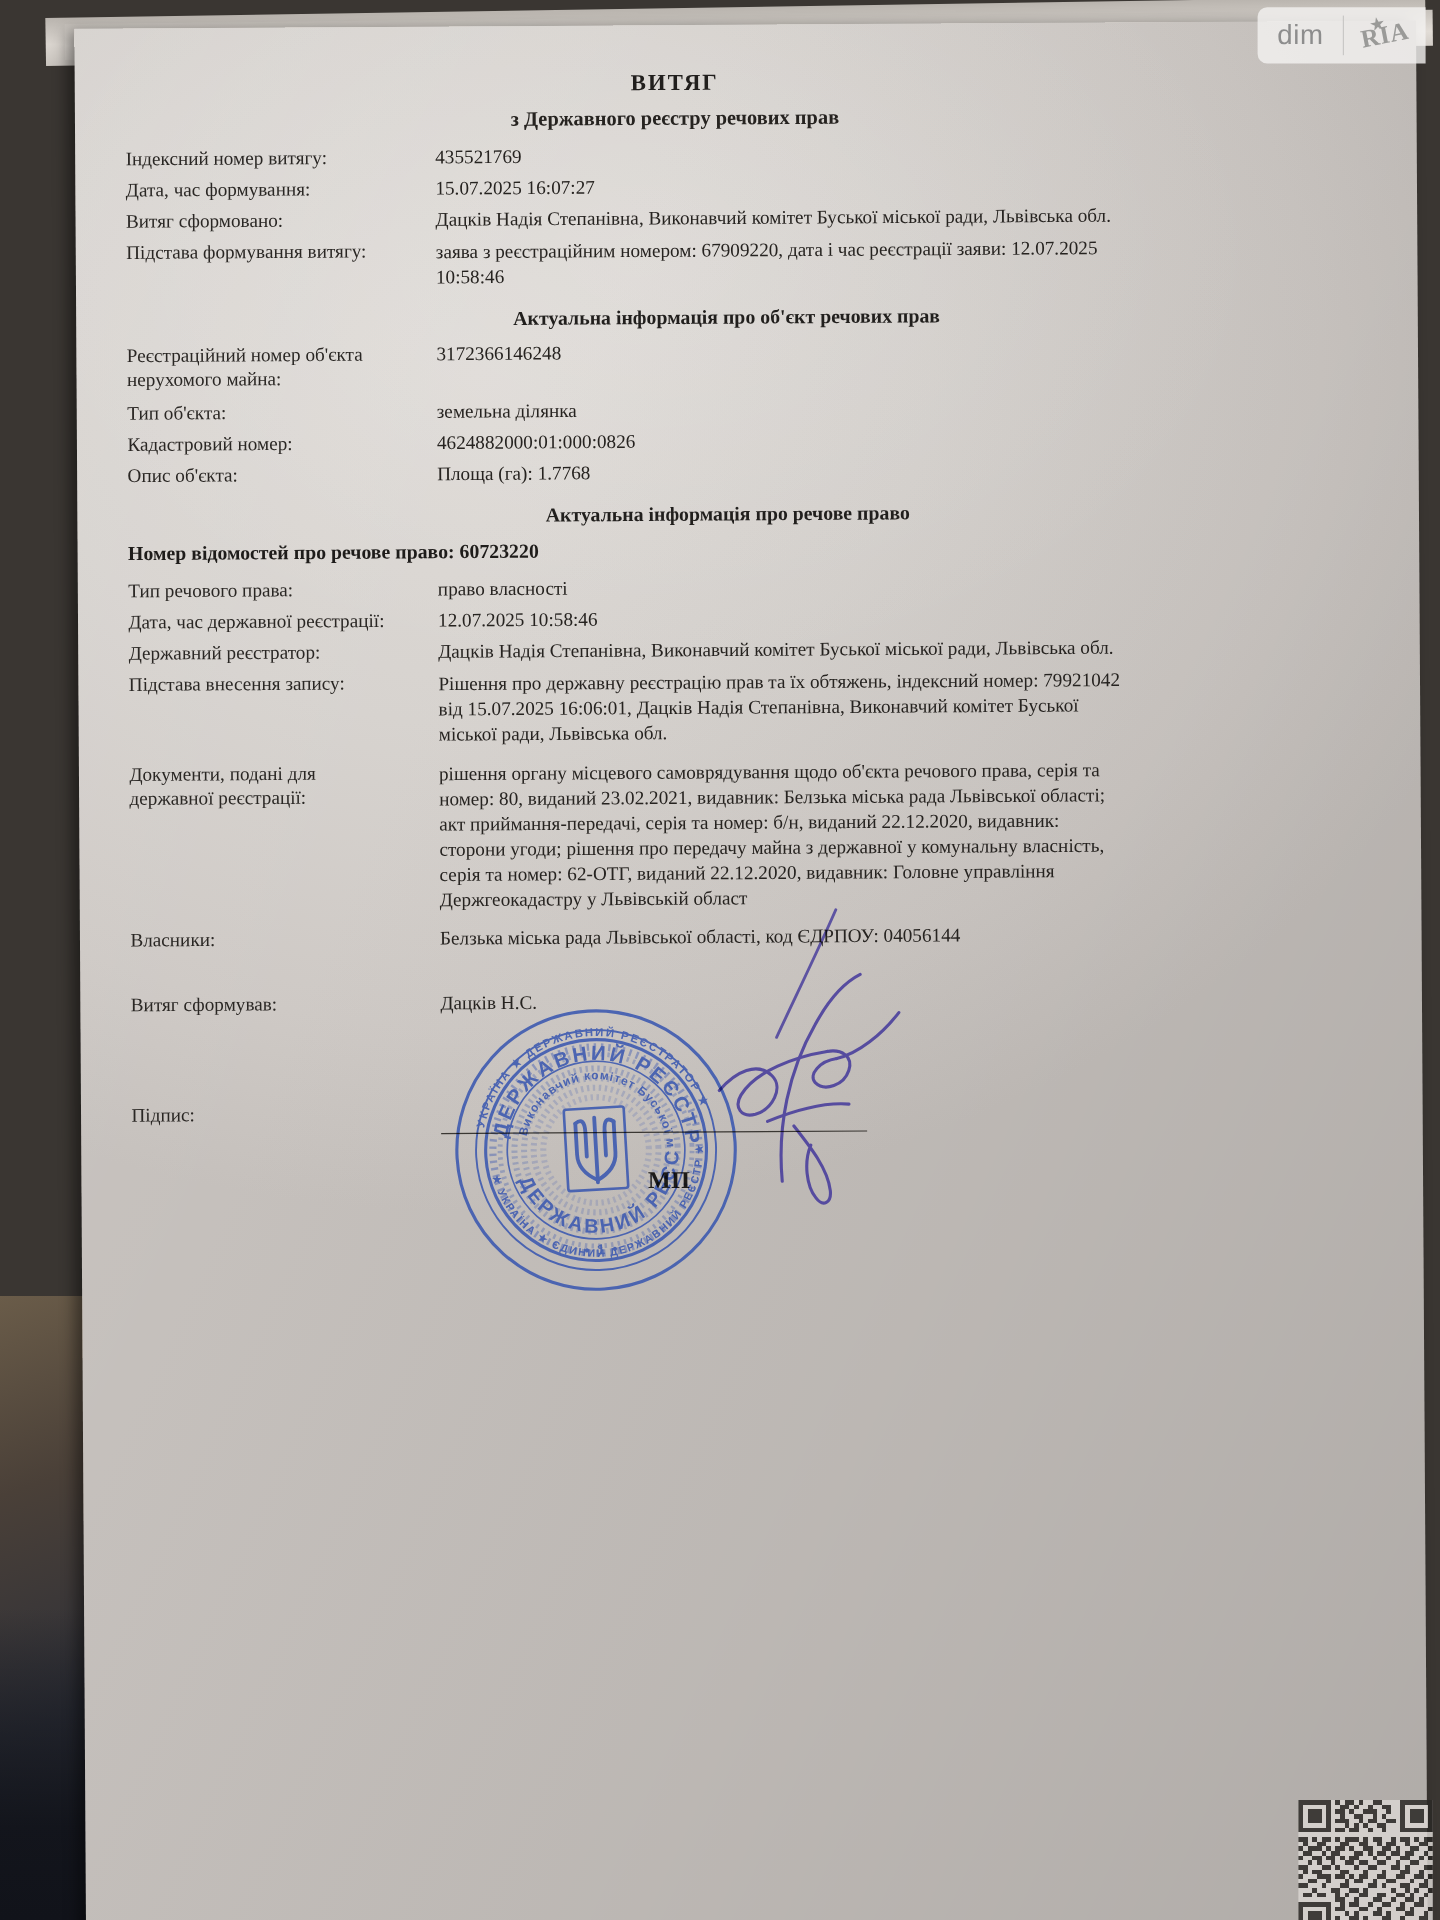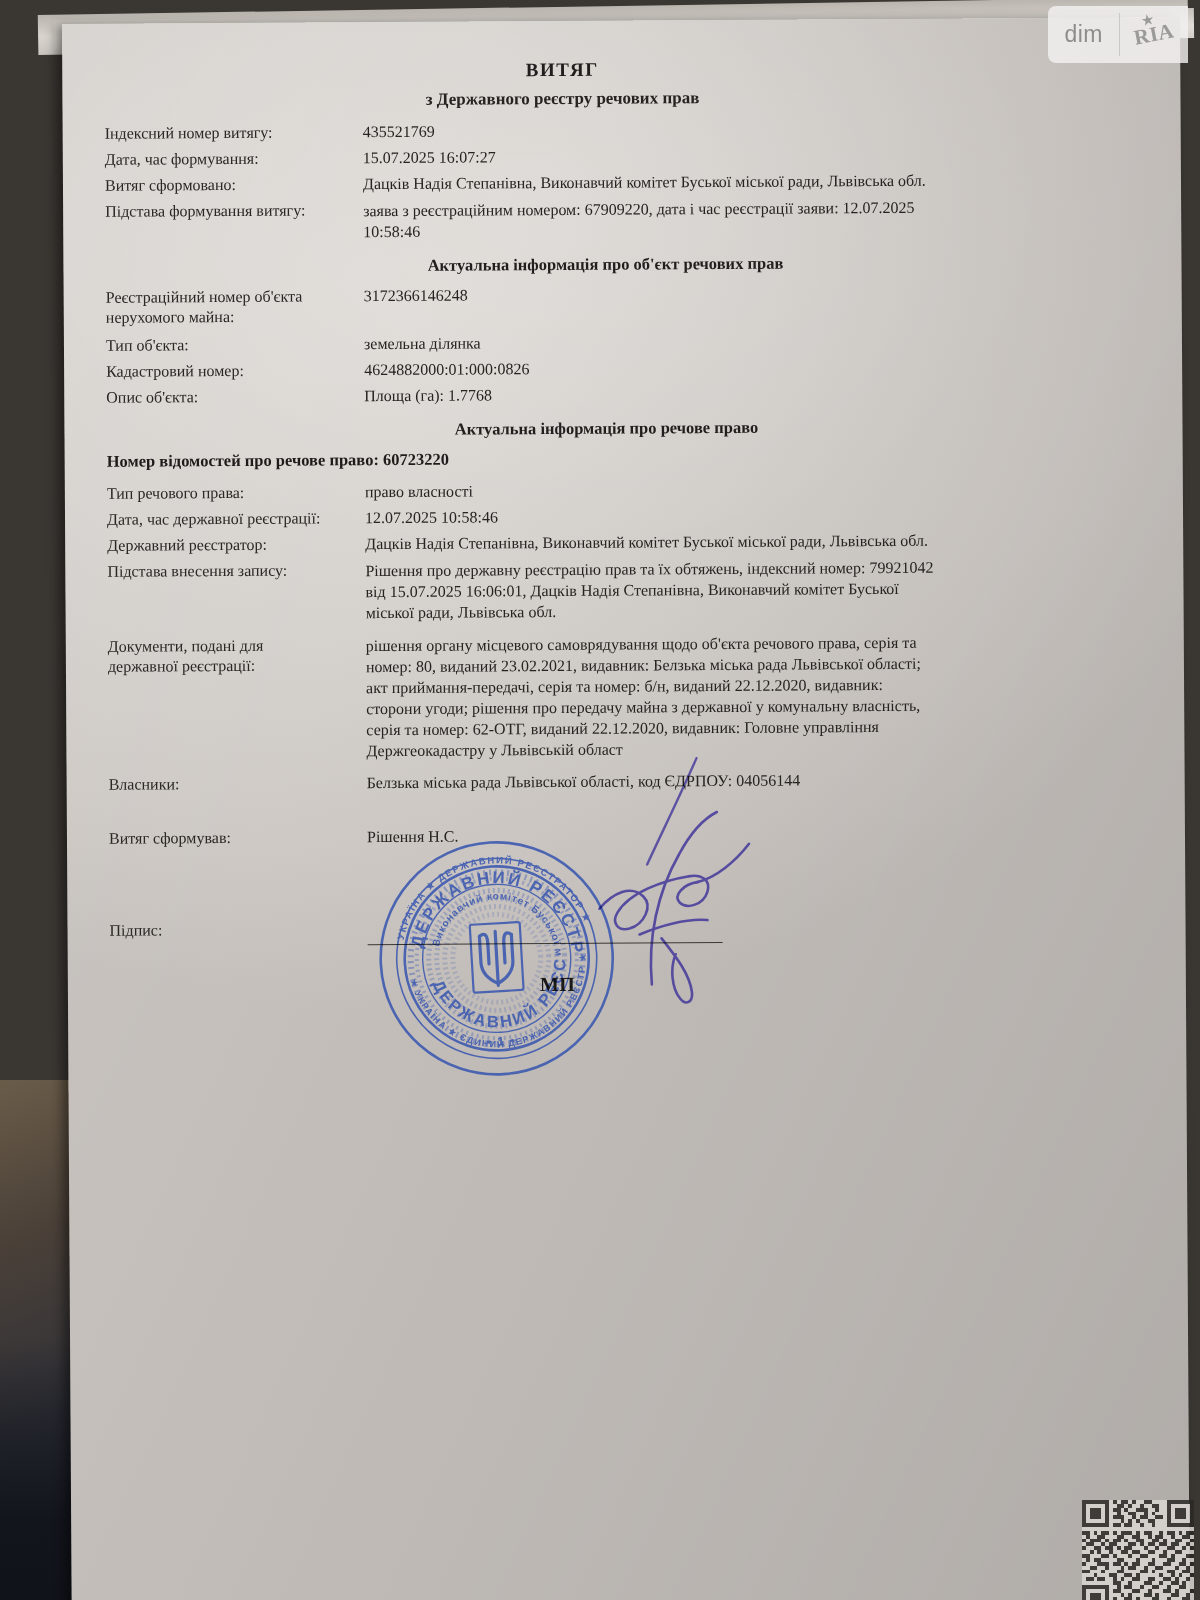--- a/index.html
+++ b/index.html
@@ -239,21 +239,21 @@
     mix-blend-mode: multiply;
   }
 
   
   .watermark {
     position: absolute;
     right: 12px;
     top: 6px;
     display: flex;
     align-items: stretch;
-    height: 57px;
+    height: 47px;
     background: rgba(244,243,241,0.80);
     border-radius: 8px 0 0 8px;
     overflow: hidden;
     z-index: 20;
   }
   .wm-dim {
     display: flex;
     align-items: center;
     justify-content: center;
     padding: 0 16px;
@@ -395,21 +395,21 @@
         <div class="row gap-top">
           <div class="label">Власники:</div>
           <div class="value">Белзька міська рада Львівської області, код ЄДРПОУ: 04056144</div>
         </div>
       </div>
 
       <div class="sig-area">
 
         <div class="sig-row">
           <div class="label">Витяг сформував:</div>
-          <div class="value">Рішення Н.С.</div>
+          <div class="value">Дацків Н.С.</div>
         </div>
 
         <div class="sig-row second">
           <div class="label">Підпис:</div>
         </div>
 
         <div class="sig-line"></div>
         <div class="mp-mark">МП</div>
 
         <div class="stamp">

